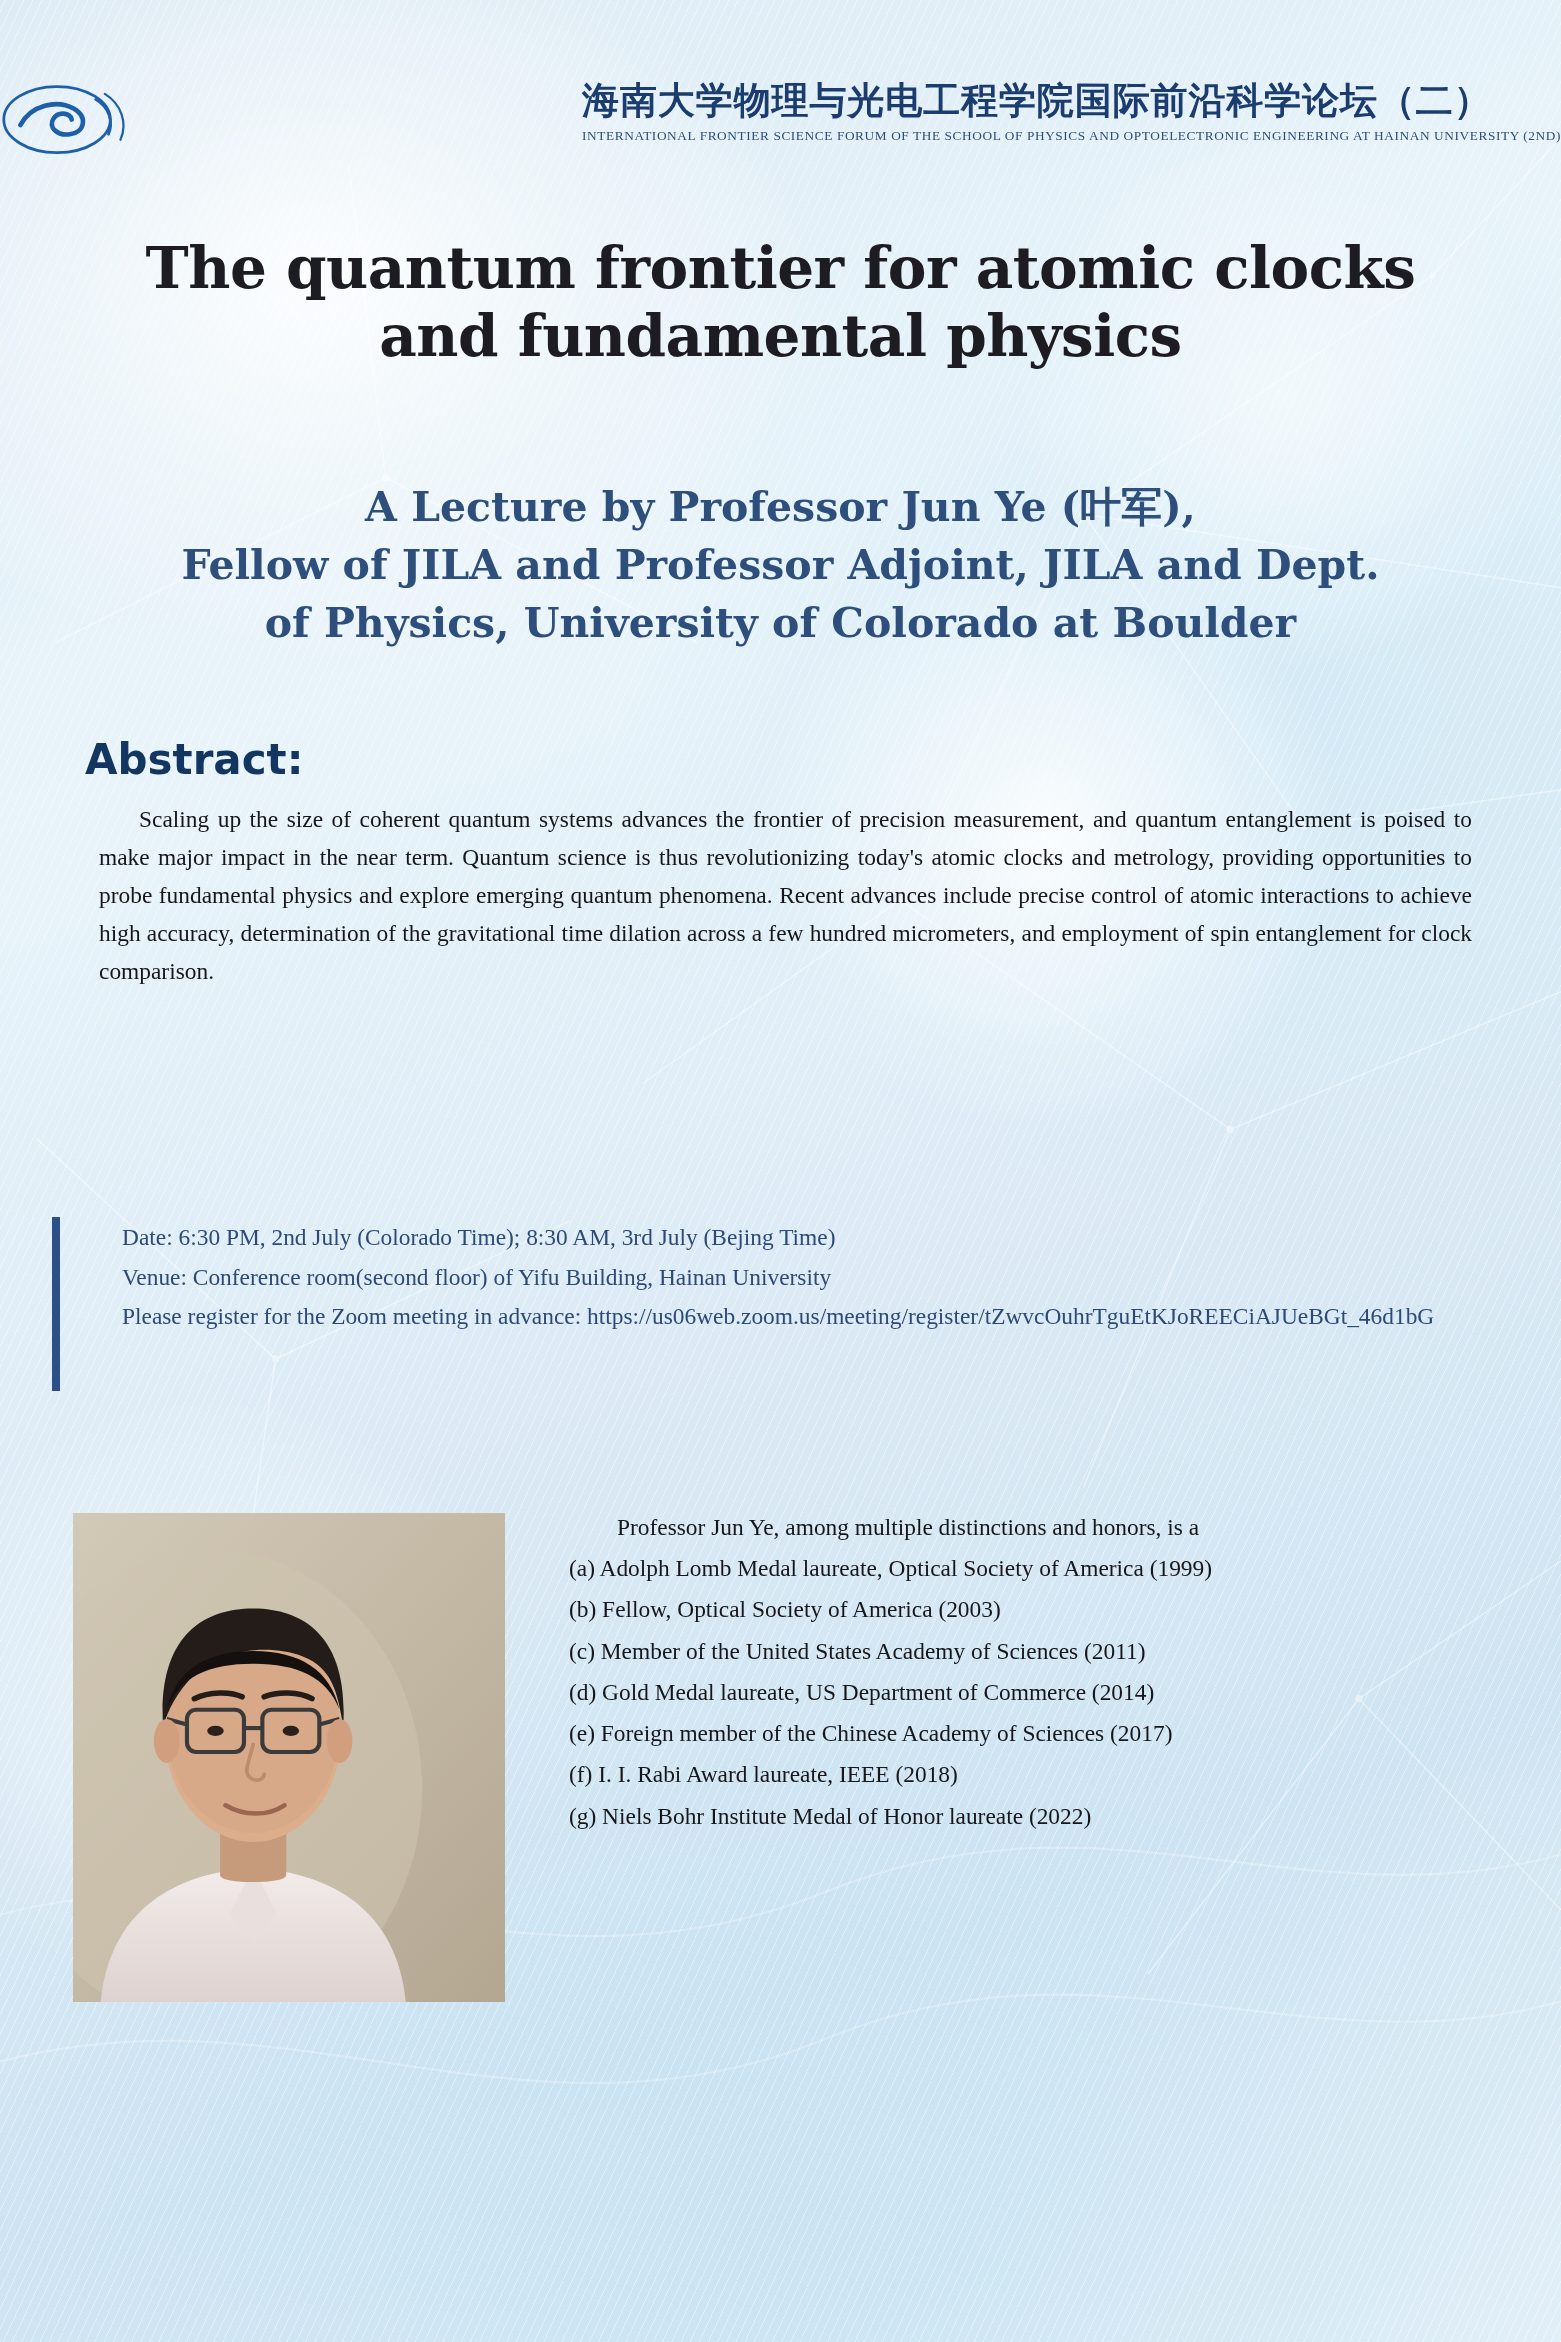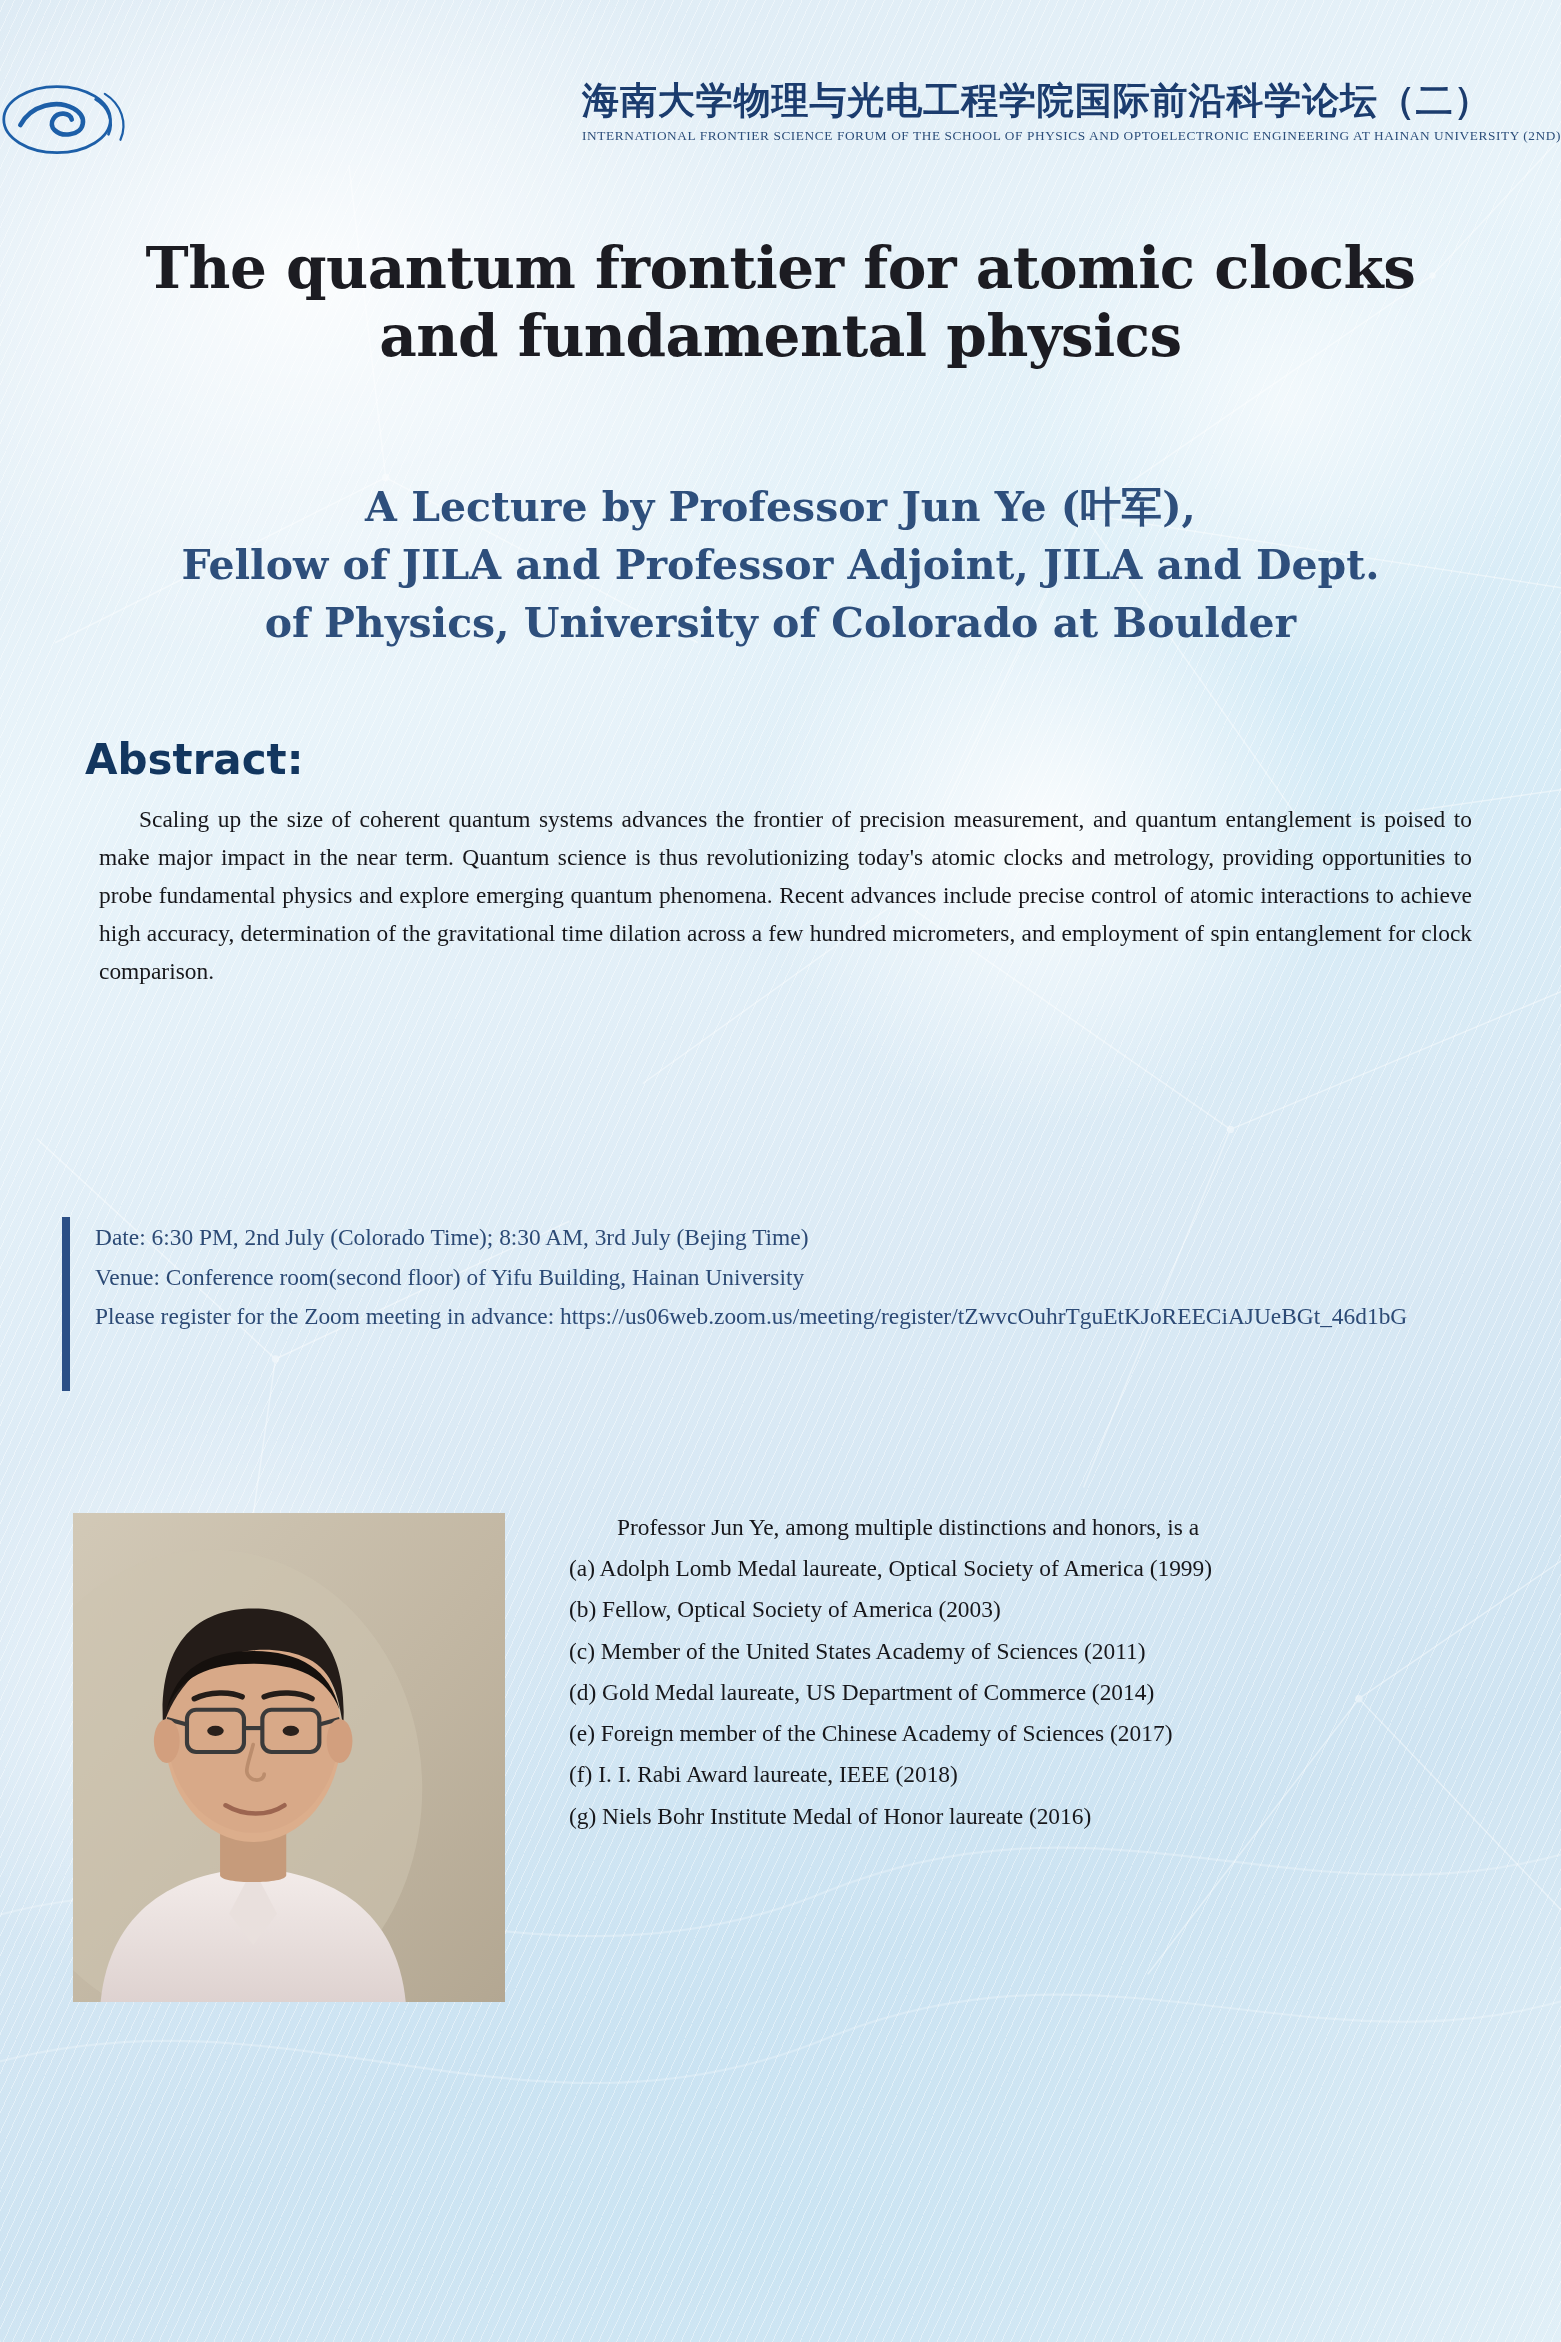--- a/index.html
+++ b/index.html
@@ -159,24 +159,24 @@
     line-height: 1.62;
     color: #17171b;
     text-align: justify;
     text-indent: 40px;
     text-justify: inter-word;
   }
 
   
   .details {
     position: absolute;
-    left: 62px;
+    left: 52px;
     right: 92px;
     top: 1217px;
-    padding-left: 25px;
+    padding-left: 62px;
     border-left: 8.3px solid #2b4f86;
     min-height: 174px;
   }
   .details-line {
     font-family: "Liberation Serif", serif;
     font-size: 23.4px;
     line-height: 1.72;
     color: #2c4a75;
   }
   .details-line.wrap { line-height: 1.6; }
@@ -322,17 +322,17 @@
   </div>
 
   <div class="bio">
     <p class="intro">Professor Jun Ye, among multiple distinctions and honors, is a</p>
     <p class="item">(a)  Adolph Lomb Medal laureate, Optical Society of America (1999)</p>
     <p class="item">(b)  Fellow, Optical Society of America (2003)</p>
     <p class="item">(c)   Member of the United States Academy of Sciences (2011)</p>
     <p class="item">(d)  Gold Medal laureate, US Department of Commerce (2014)</p>
     <p class="item">(e)   Foreign member of the Chinese Academy of Sciences (2017)</p>
     <p class="item">(f)   I. I. Rabi Award laureate, IEEE (2018)</p>
-    <p class="item">(g)  Niels Bohr Institute Medal of Honor laureate (2016)</p>
+    <p class="item">(g)  Niels Bohr Institute Medal of Honor laureate (2022)</p>
   </div>
 
 </div>
 
 
 </body></html>

